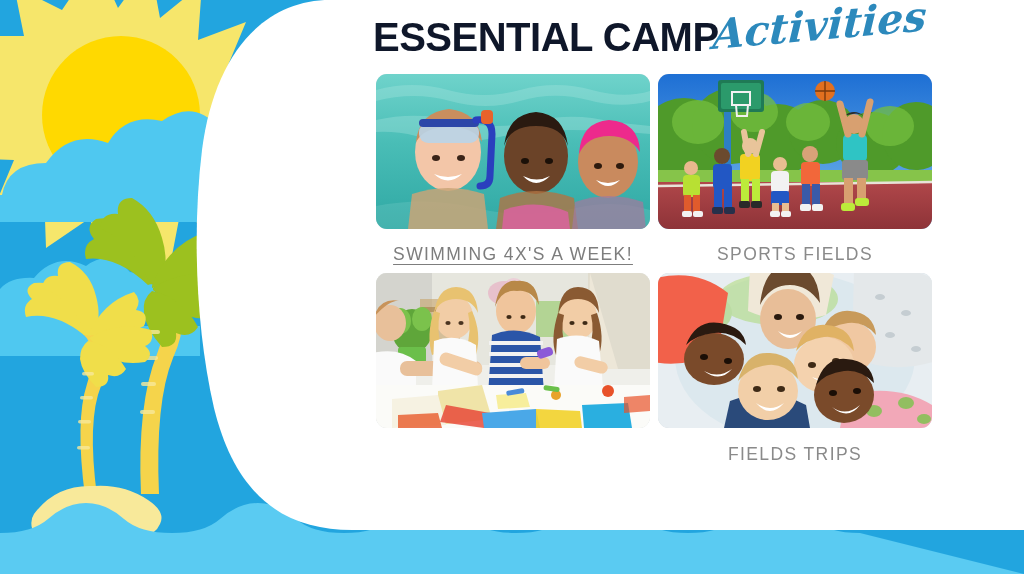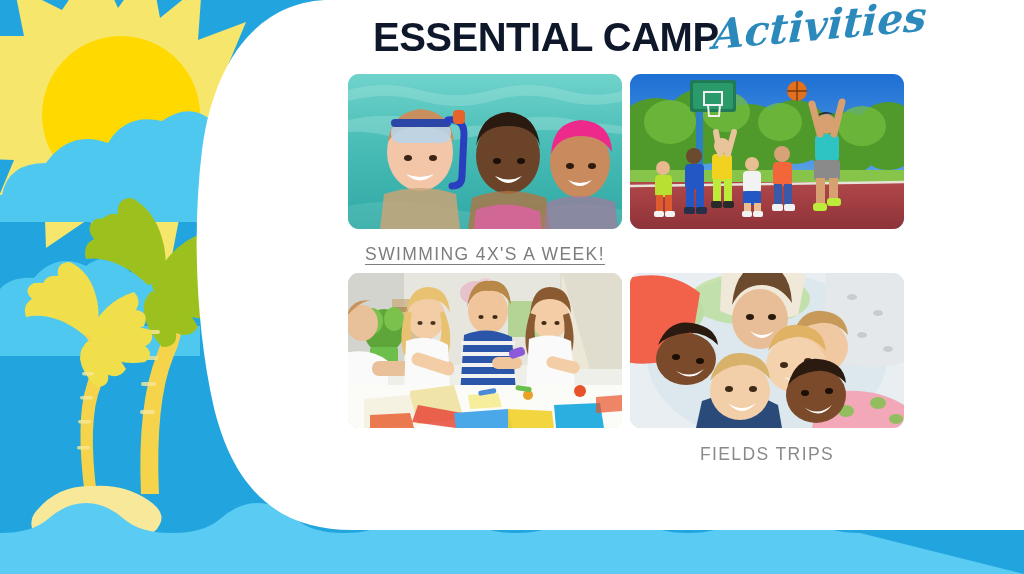--- a/index.html
+++ b/index.html
@@ -68,21 +68,21 @@
     white-space: nowrap;
     margin-left: -6px;
     transform: rotate(-5deg) skewX(-8deg);
     transform-origin: left center;
     position: relative;
     top: -2px;
   }
 
   .grid {
     position: absolute;
-    left: 348px;
+    left: 376px;
     top: 74px;
     width: 578px;
     display: grid;
     grid-template-columns: 274px 274px;
     grid-template-rows: auto auto;
     column-gap: 30px;
     row-gap: 20px;
     gap: 8px;
   }
   .card {
@@ -336,20 +336,21 @@
               <rect x="185" y="60" width="24" height="28" rx="5" fill="#2FC4C4"></rect>
               <path d="M190 60 l-8 -30 M204 60 l8 -32" stroke="#D8A070" stroke-width="7" stroke-linecap="round" fill="none"></path>
               <rect x="184" y="86" width="26" height="20" rx="3" fill="#8A8A8A"></rect>
               <rect x="186" y="104" width="9" height="28" fill="#D8A070"></rect>
               <rect x="199" y="104" width="9" height="24" fill="#D8A070"></rect>
               <rect x="183" y="129" width="14" height="8" rx="3" fill="#BCEB3A"></rect>
               <rect x="197" y="124" width="14" height="8" rx="3" fill="#BCEB3A"></rect>
             </g>
           </svg>
         </div>
+        <div class="caption">SPORTS FIELDS</div>
       </div>
 
       <div class="card row2">
         <div class="photo">
           <svg viewBox="0 0 274 155" preserveAspectRatio="none">
             <rect width="274" height="155" fill="#EFEFEA"></rect>
             <rect x="0" y="0" width="274" height="92" fill="#E6E6DE"></rect>
             <rect x="0" y="0" width="56" height="92" fill="#D4D4CE"></rect>
             <rect x="212" y="0" width="62" height="96" fill="#E0DCCE"></rect>
             <path d="M214 0 l28 96 l-30 0 Z" fill="#EDE7D8"></path>

